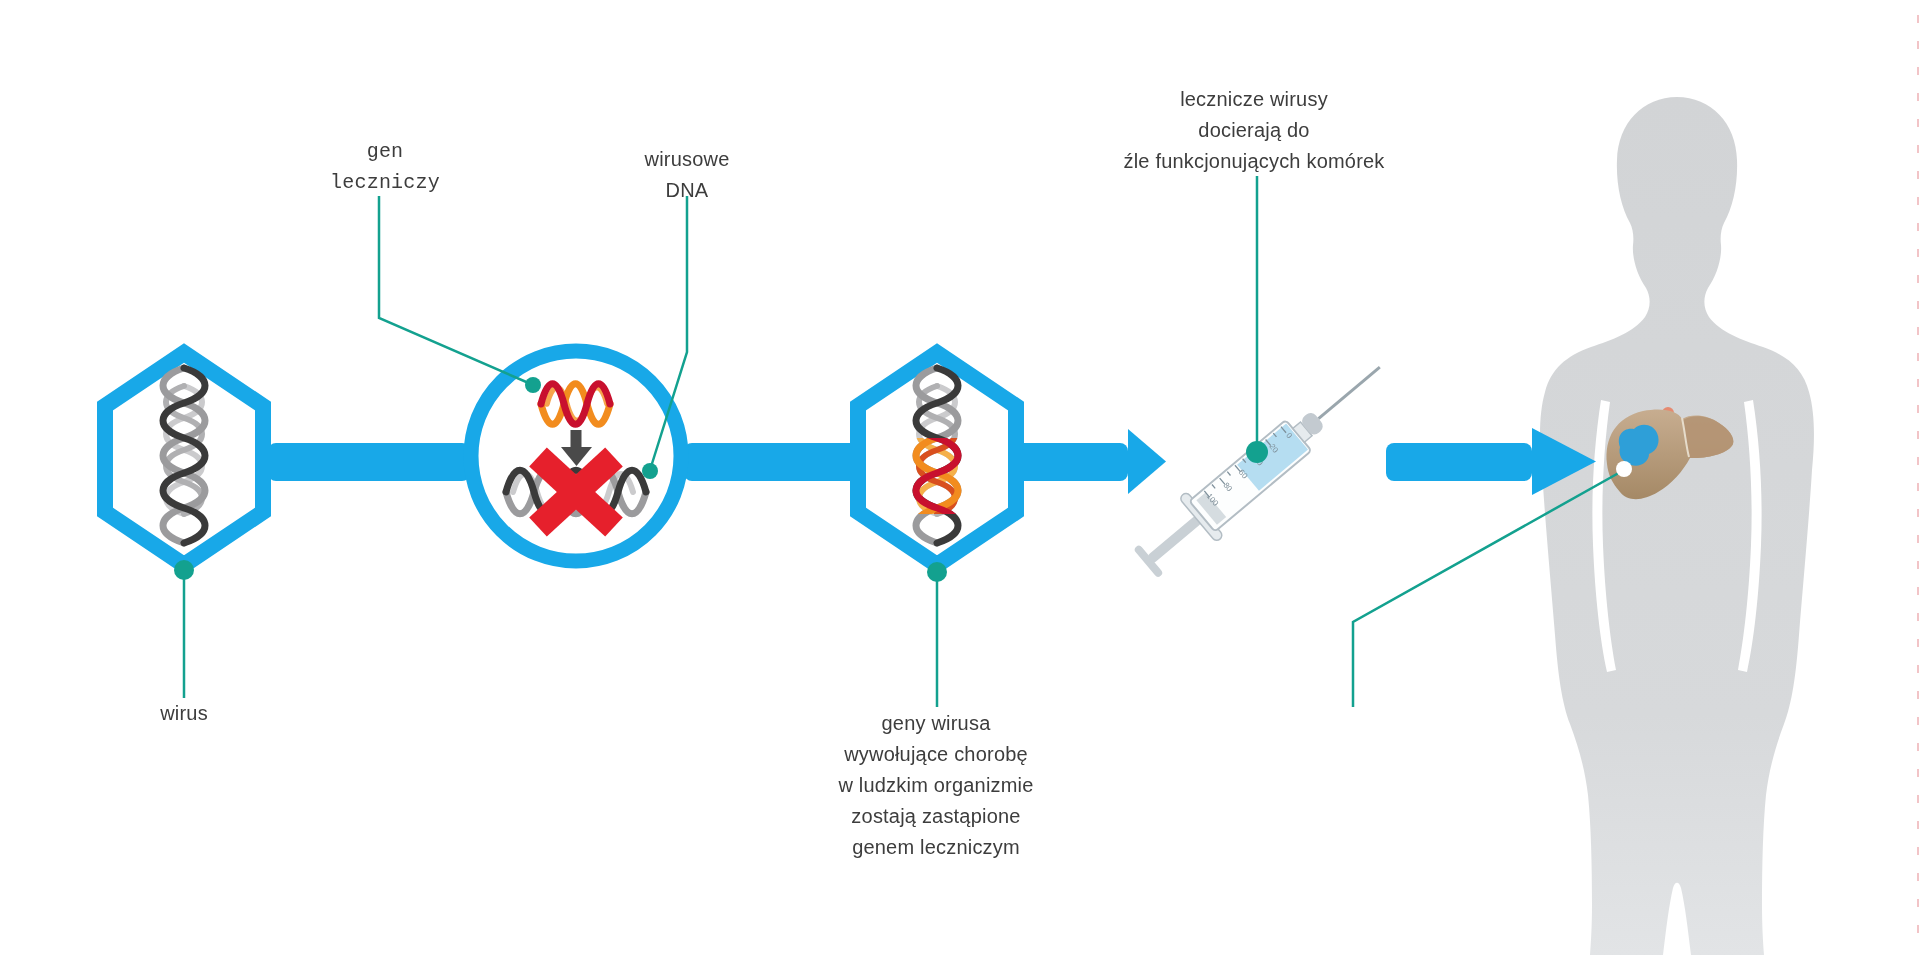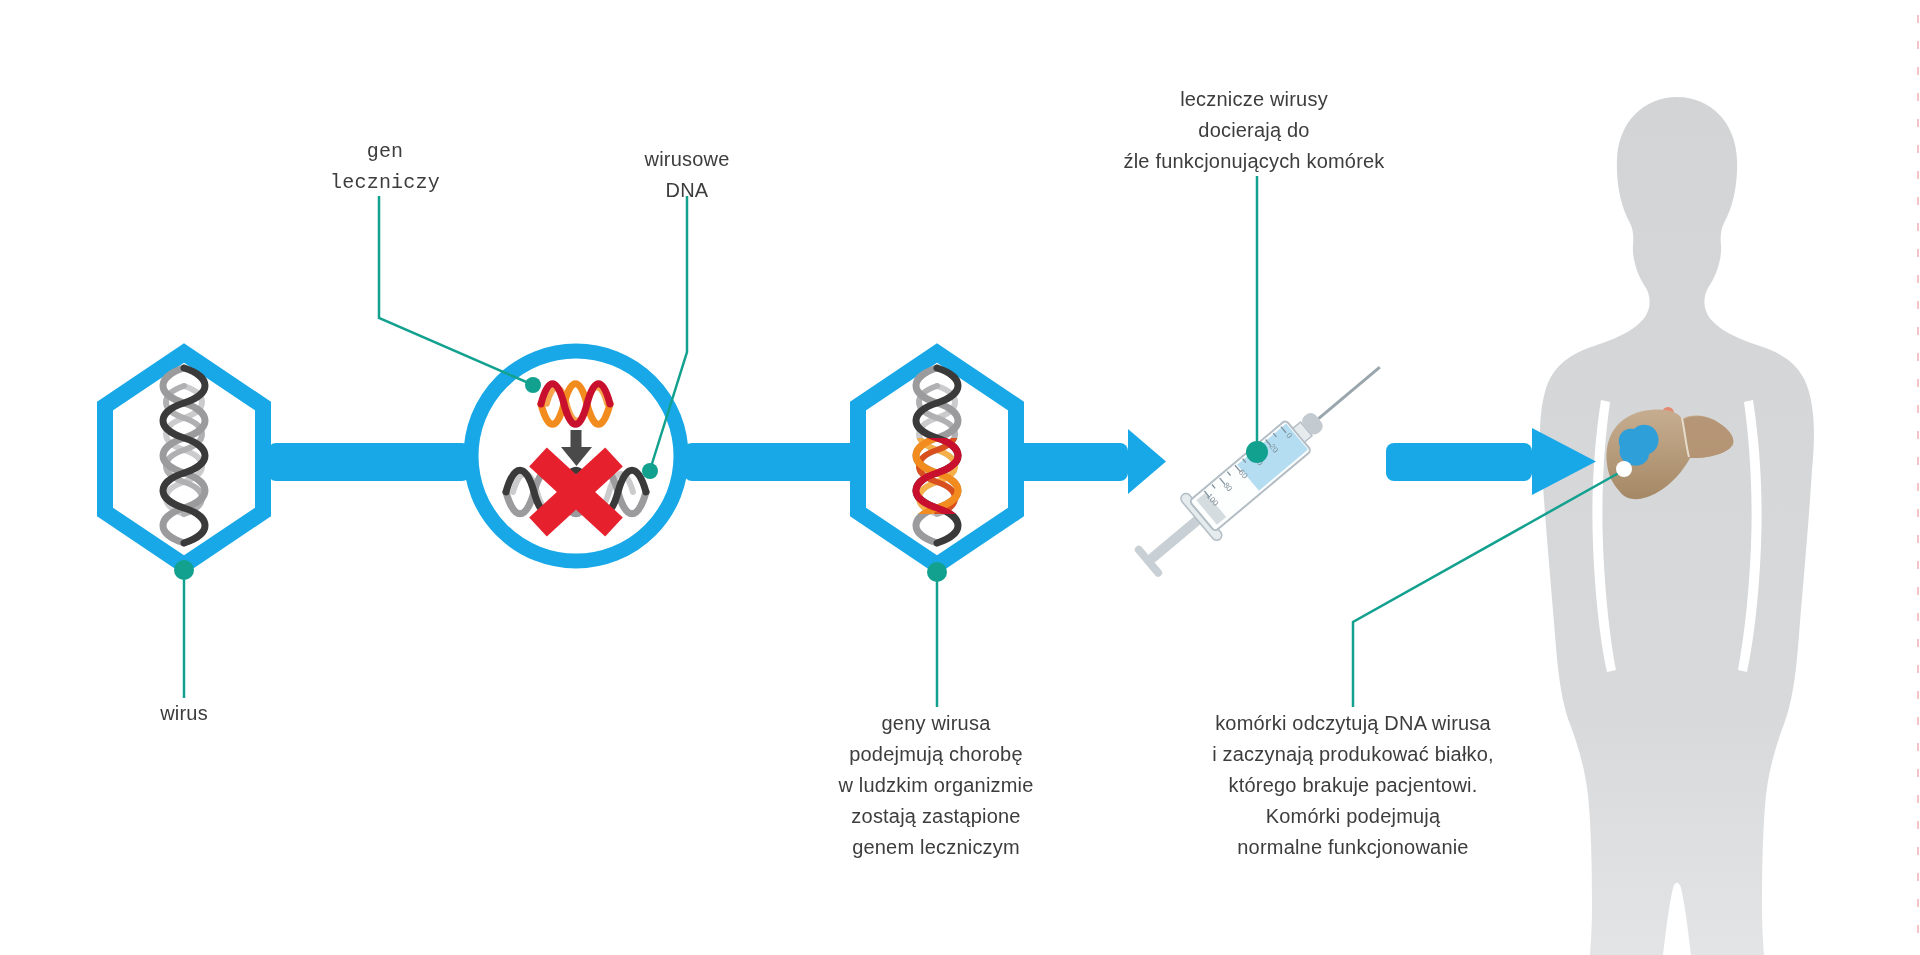--- a/index.html
+++ b/index.html
@@ -181,23 +181,18 @@
 
 <div class="label lbl-gen">gen
 leczniczy</div>
 <div class="label lbl-wirdna">wirusowe
 DNA</div>
 <div class="label lbl-lecz">lecznicze wirusy
 docierają do
 źle funkcjonujących komórek</div>
 <div class="label lbl-wirus">wirus</div>
 <div class="label lbl-geny">geny wirusa
-podejmują chorobę
+wywołujące chorobę
 w ludzkim organizmie
 zostają zastąpione
 genem leczniczym</div>
-<div class="label lbl-kom">komórki odczytują DNA wirusa
-i zaczynają produkować białko,
-którego brakuje pacjentowi.
-Komórki podejmują
-normalne funkcjonowanie</div>
 
 </div>
 
 </body></html>

